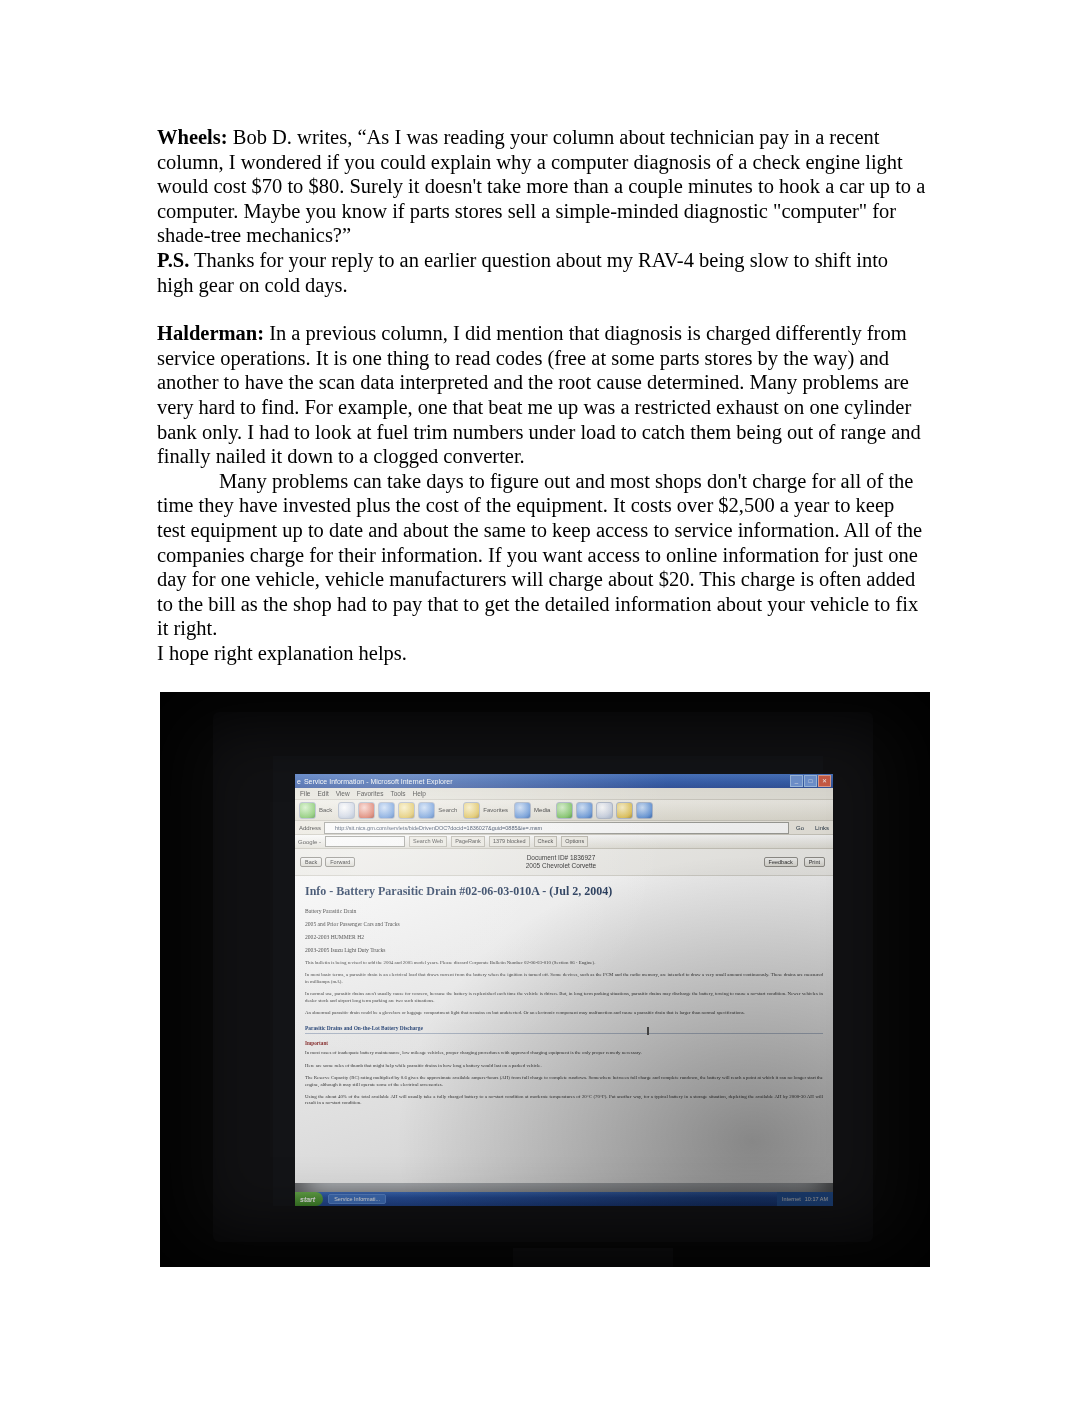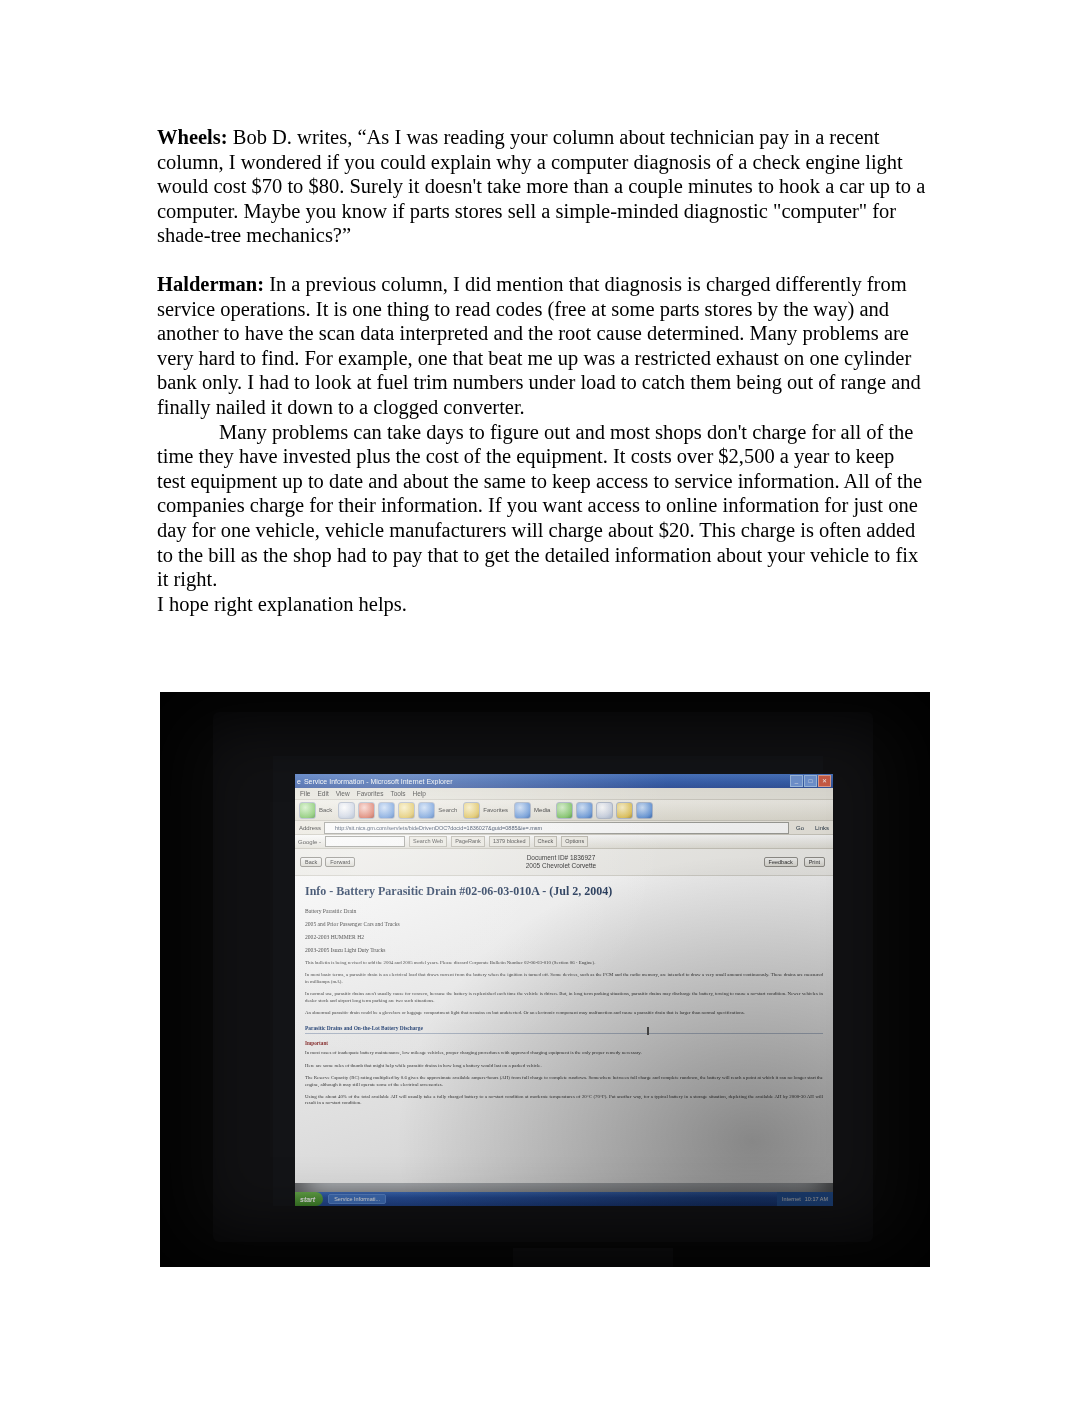--- a/index.html
+++ b/index.html
@@ -338,20 +338,21 @@
     box-shadow: inset 0 0 70px 26px rgba(0,0,0,0.9);
   }
 </style>
 </head>
 <body>
 
 <div class="page">
 
   <div class="content">
     <p><span class="lead-label">Wheels:</span><span> Bob D. writes, “As I was reading your column about technician pay in a recent column, I wondered if you could explain why a computer diagnosis of a check engine light would cost $70 to $80.  Surely it doesn't take more than a couple minutes to hook a car up to a computer.   Maybe you know if parts stores sell a simple-minded diagnostic "computer" for shade-tree mechanics?”</span></p>
+    <p><span class="lead-label">P.S.</span><span>  Thanks for your reply to an earlier question about my RAV-4 being slow to shift into high gear on cold days.</span></p>
     <div class="para-gap"></div>
     <p><span class="lead-label">Halderman:</span><span>  In a previous column, I did mention that diagnosis is charged differently from service operations.  It is one thing to read codes (free at some parts stores by the way) and another to have the scan data interpreted and the root cause determined.  Many problems are very hard to find.  For example, one that beat me up was a restricted exhaust on one cylinder bank only.  I had to look at fuel trim numbers under load to catch them being out of range and finally nailed it down to a clogged converter.</span></p>
     <p class="indent">Many problems can take days to figure out and most shops don't charge for all of the time they have invested plus the cost of the equipment.  It costs over $2,500 a year to keep test equipment up to date and about the same to keep access to service information.  All of the companies charge for their information.  If you want access to online information for just one day for one vehicle, vehicle manufacturers will charge about $20.  This charge is often added to the bill as the shop had to pay that to get the detailed information about your vehicle to fix it right.</p>
     <p>I hope right explanation helps.</p>
   </div>
 
   <div class="photo">
     <div class="monitor-bezel">
       <div class="monitor-inner"></div>
       <div class="screen">

